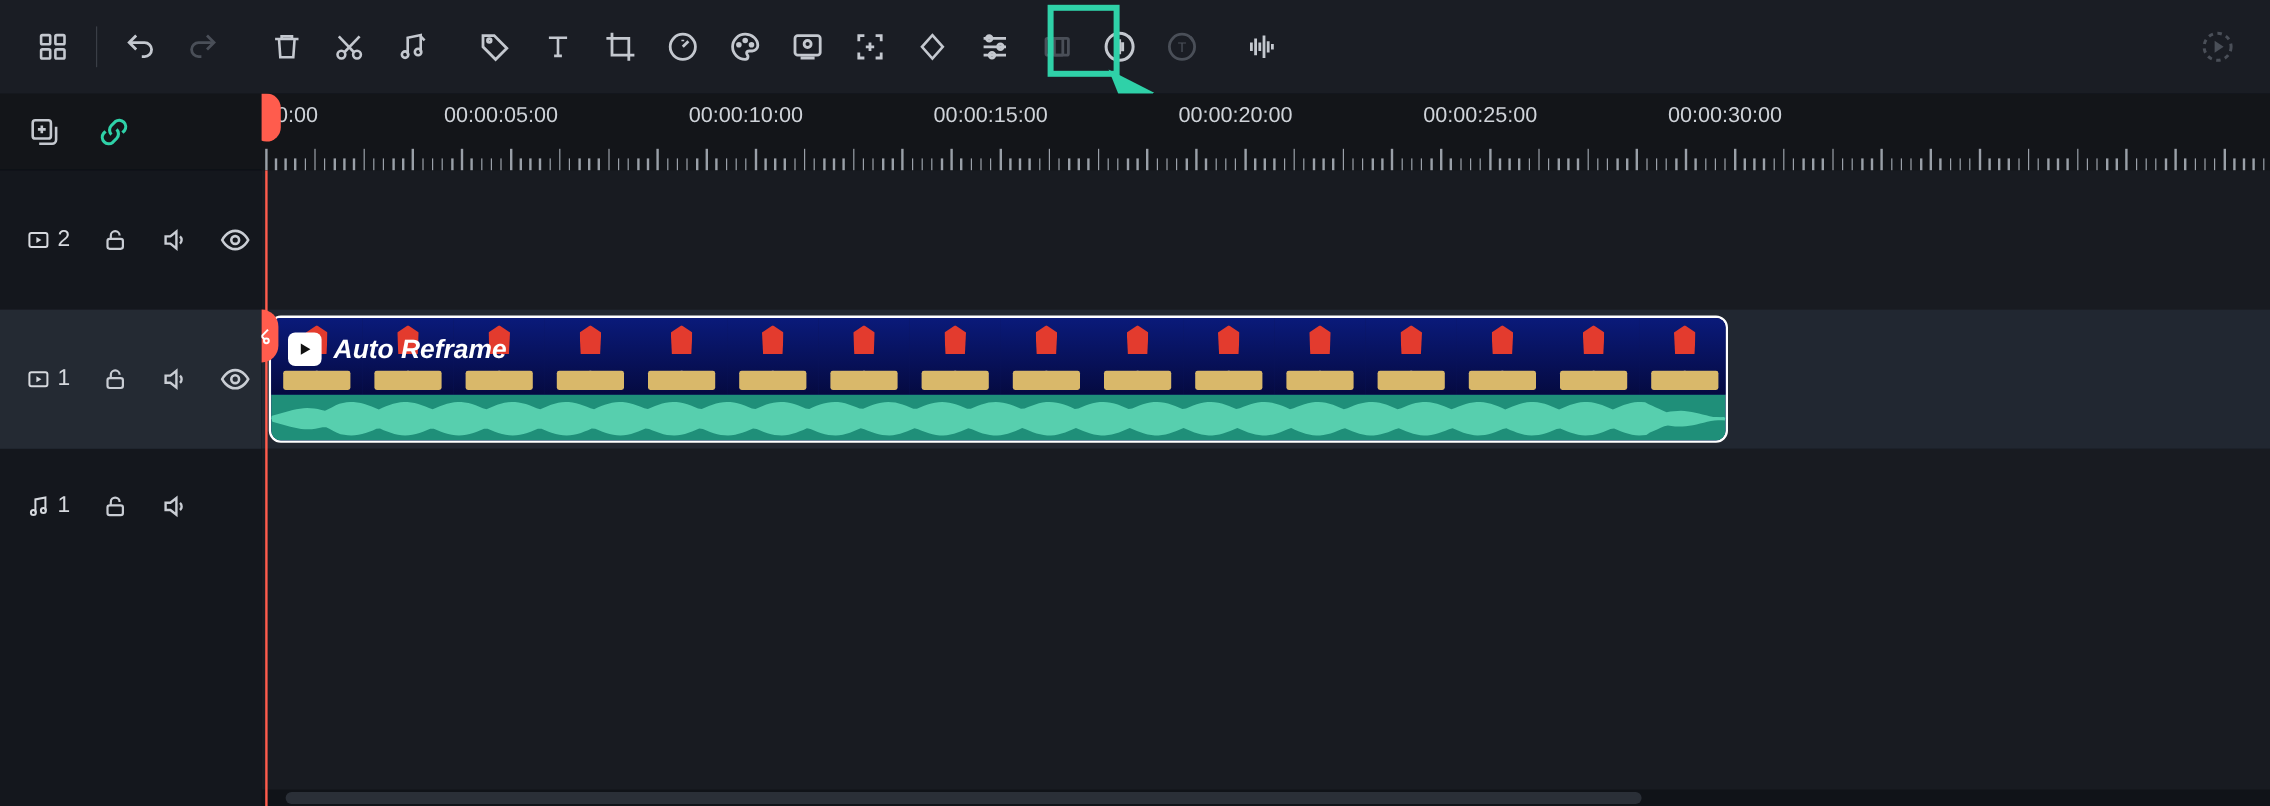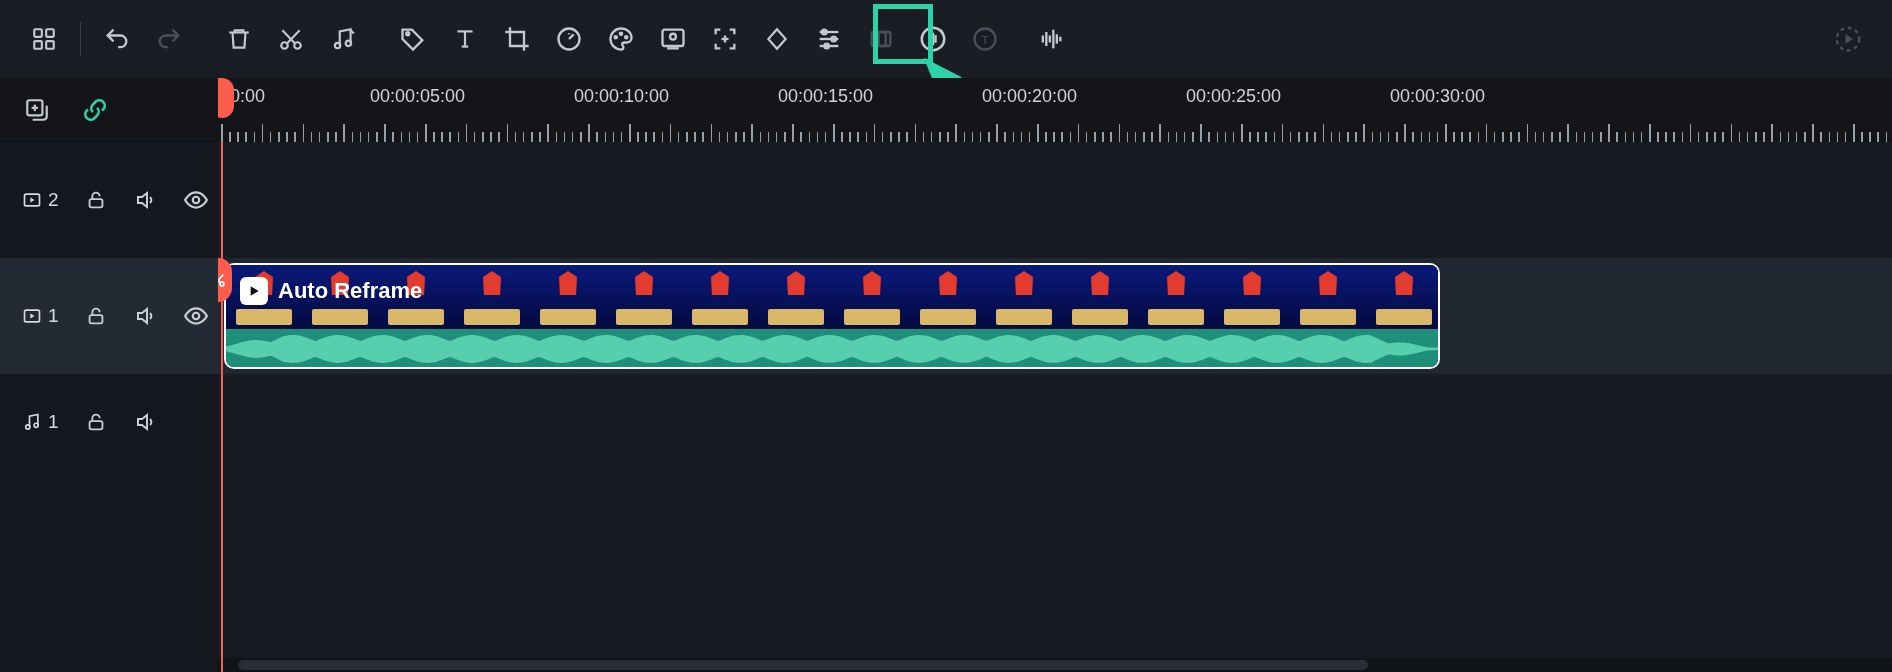--- a/index.html
+++ b/index.html
@@ -103,21 +103,21 @@
   .thumb { flex:0 0 76px; height:64px; background:linear-gradient(#0a1a7a,#050a40); position:relative; }
   .thumb::before{
     content:""; position:absolute; left:50%; top:6px; transform:translateX(-50%);
     width:18px; height:24px; background:#e33b2e; clip-path:polygon(50% 0,100% 25%,95% 100%,5% 100%,0 25%);
   }
   .thumb::after{
     content:""; position:absolute; bottom:4px; left:10px; right:10px; height:16px; background:#d9b86a; border-radius:2px;
   }
   .thumb .clock{ position:absolute; bottom:6px; left:50%; transform:translateX(-50%); width:14px; height:14px; border-radius:50%; background:#eee; box-shadow:inset 0 0 0 1px #888;}
   .clip .clip-label{
-    position:absolute; left:14px; top:12px; display:flex; align-items:center; gap:10px; color:#fff; font-weight:600; font-size:22px; z-index:5;
+    position:absolute; left:14px; top:12px; display:flex; align-items:center; gap:10px; color:#fff; font-weight:600; font-size:22px; z-index:5;font-style:italic;
   }
   .clip .clip-label .play-badge{ width:28px; height:28px; background:#fff; border-radius:6px; display:flex; align-items:center; justify-content:center; color:#111;}
   .clip .wave{
     flex:1; background:#1f8f79; position:relative; overflow:hidden;
   }
   .clip .wave .mid{ position:absolute; left:0; right:0; top:50%; height:1px; background:#3cf1c1; }
   .clip .wave svg{ position:absolute; inset:0; }
   .scrollbar-bottom{
     position:absolute; left:0; right:0; bottom:0; height:14px; background:#101318;
   }

